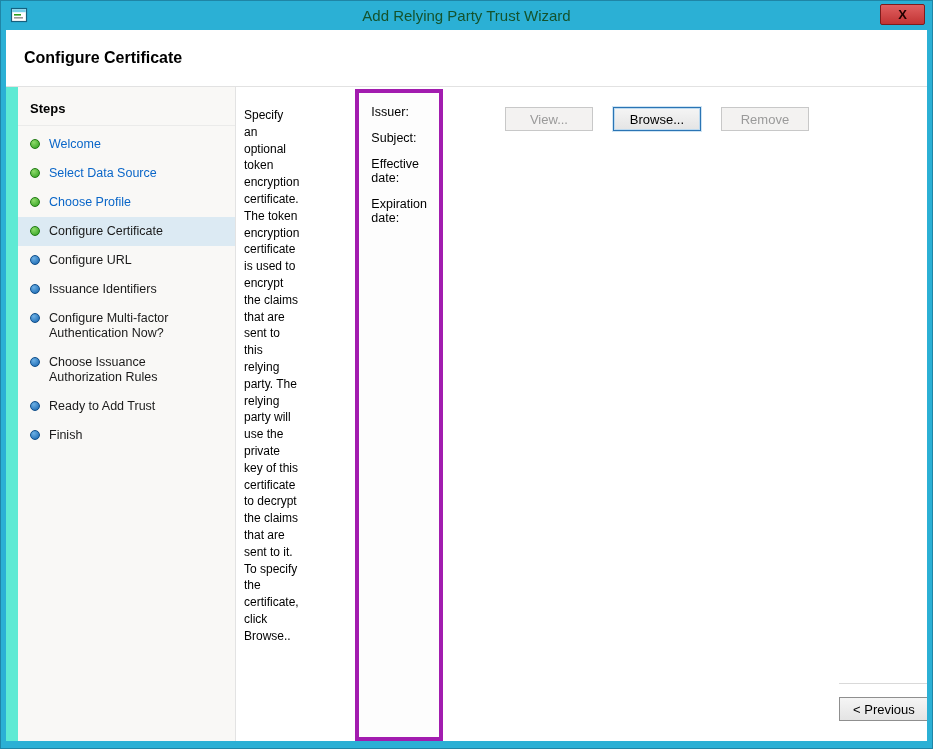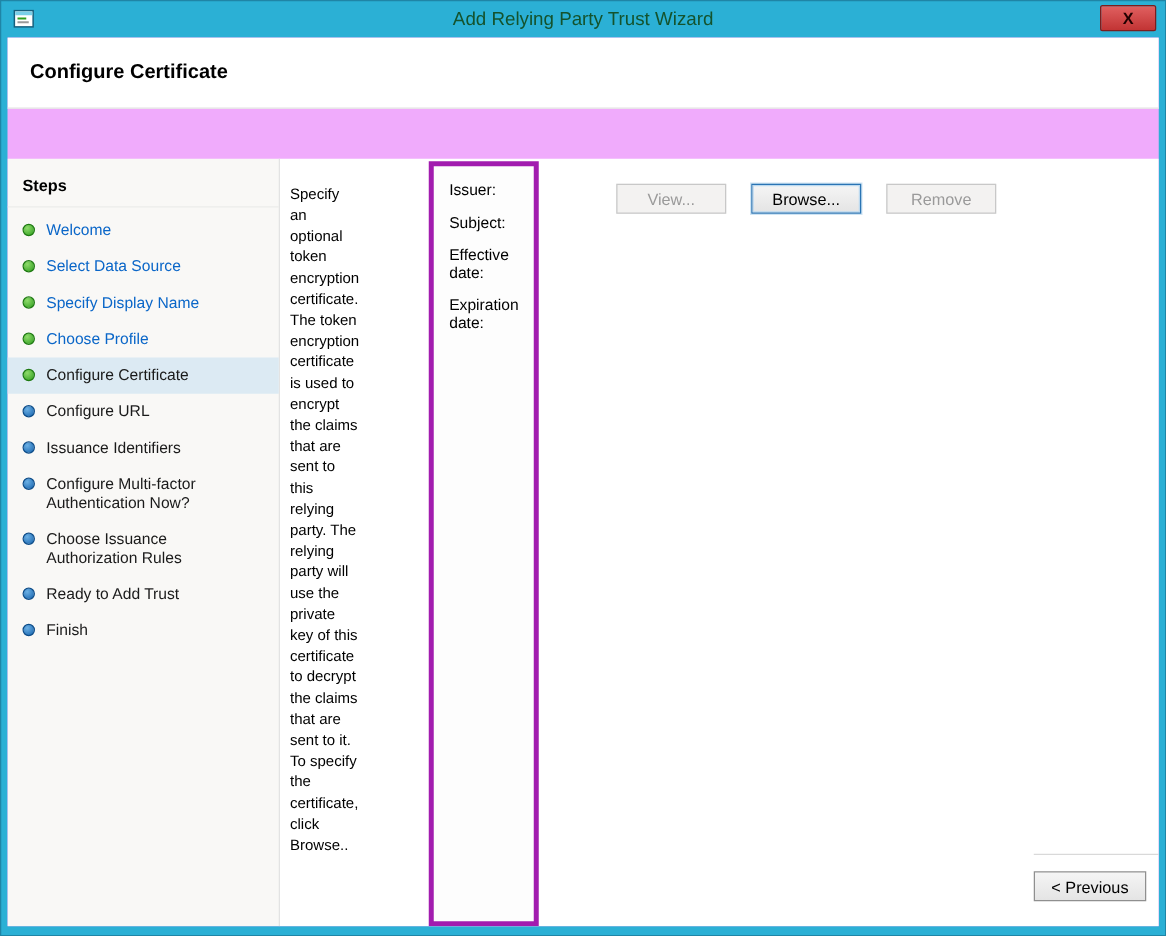--- a/index.html
+++ b/index.html
@@ -10,28 +10,28 @@
   .titlebar { height:29px; position:relative; display:flex; align-items:center; }
   .title-icon { position:absolute; left:9px; top:5px; width:18px; height:18px; }
   .titlebar-title { flex:1; text-align:center; font-size:15px; color:#14532d; }
   .close-button { position:absolute; right:7px; top:3px; width:45px; height:21px;
     background:linear-gradient(#e express 06 0,#e06060 0,#c23434 100%);
     background:linear-gradient(#e06060,#c23434);
     border:1px solid #7c1d1d; border-radius:2px; display:flex; align-items:center; justify-content:center;
     font-weight:bold; font-size:13px; color:#200000; cursor:pointer; }
 
   
-  .client { position:absolute; left:5px; right:5px; top:29px; bottom:7px; background:#f0abfc;
-    display:flex; flex-direction:column; overflow:hidden;gap:40px; }
+  .client { position:absolute; left:5px; right:5px; top:29px; bottom:7px; background:#5eead4;
+    display:flex; flex-direction:column; overflow:hidden; }
 
   .header { height:57px; background:#ffffff; border-bottom:1px solid #e2e2e2;
     display:flex; align-items:center; padding-left:18px; }
   .header-title { font-size:16px; font-weight:bold; color:#000; }
 
-  .body-row { flex:1; display:flex; min-height:0; }
+  .body-row { flex:1; display:flex; min-height:0;padding-left:12px; }
 
   
   .sidebar { width:218px; background:#f9f8f6; border-right:1px solid #e3e3e3; padding-top:8px; }
   .steps-heading { font-weight:bold; font-size:13px; color:#000; padding:6px 12px 9px;
     border-bottom:1px solid #ebebea; margin-bottom:4px; }
   .steps-list { list-style:none; }
   .step { display:flex; align-items:flex-start; gap:9px; padding:7px 8px 7px 12px;
     font-size:12.5px; line-height:1.2; }
   .dot { width:10px; height:10px; border-radius:50%; flex:0 0 auto; margin-top:2px; }
   .step.done .dot, .step.current .dot {
@@ -90,24 +90,20 @@
           <li class="step done">
             <span class="dot"></span>
             <span class="step-label">Welcome</span>
           </li>
           <li class="step done">
             <span class="dot"></span>
             <span class="step-label">Select Data Source</span>
           </li>
           <li class="step done">
             <span class="dot"></span>
-            <span class="step-label">Specify Display Name</span>
-          </li>
-          <li class="step done">
-            <span class="dot"></span>
             <span class="step-label">Choose Profile</span>
           </li>
           <li class="step current">
             <span class="dot"></span>
             <span class="step-label">Configure Certificate</span>
           </li>
           <li class="step pending">
             <span class="dot"></span>
             <span class="step-label">Configure URL</span>
           </li>

